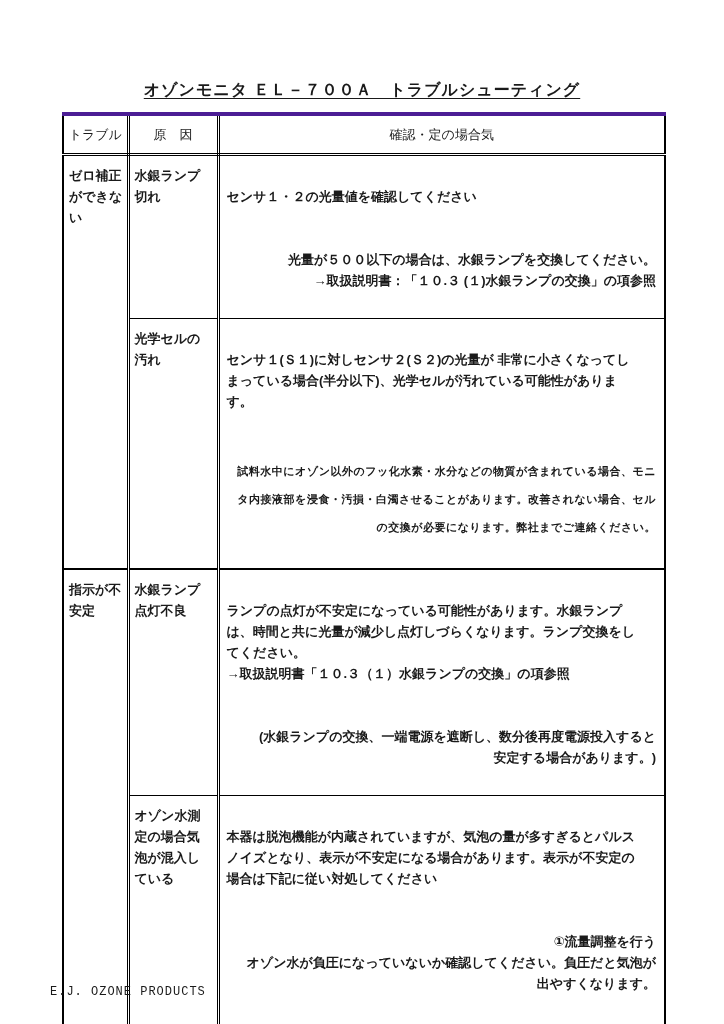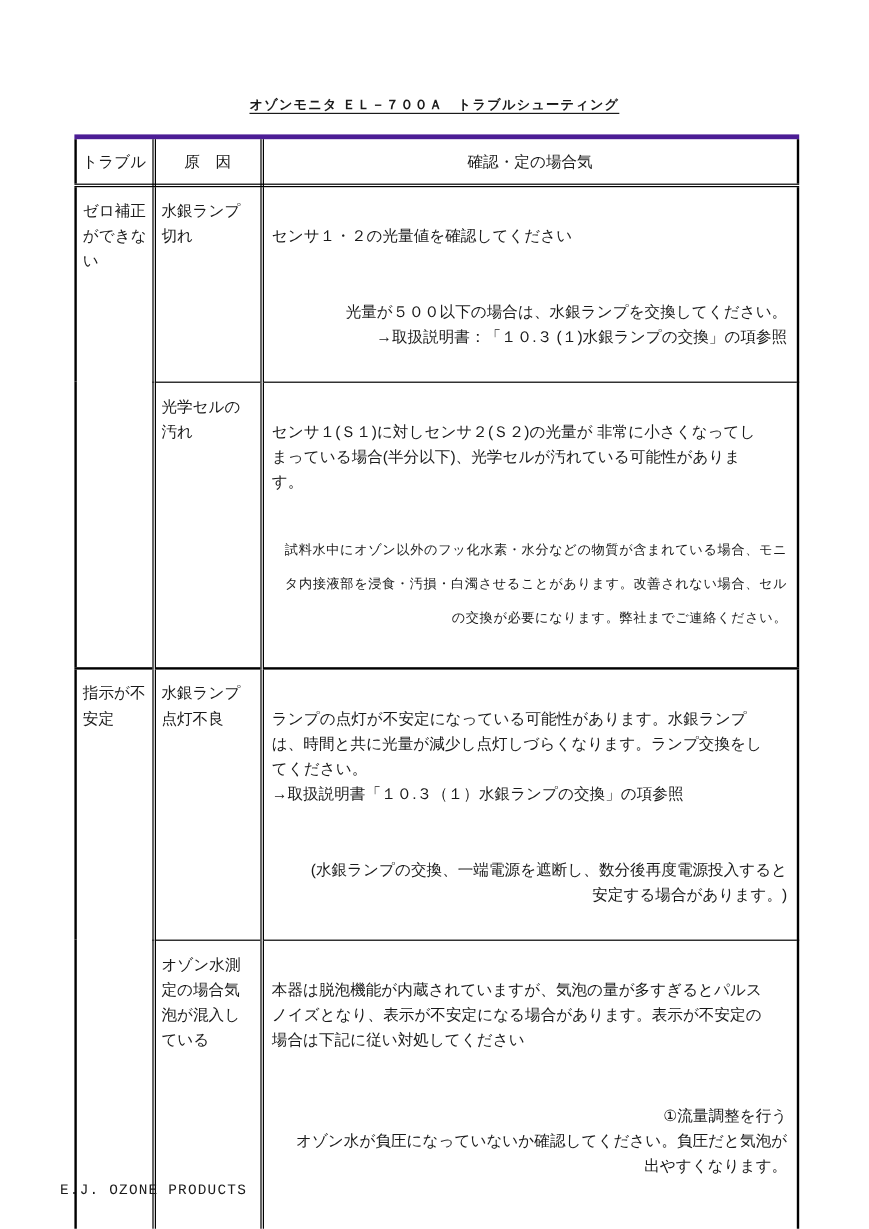--- a/index.html
+++ b/index.html
@@ -10,21 +10,21 @@
     position: relative;
     font-family: "Liberation Sans", "DejaVu Sans", sans-serif;
     color: #1a1a1a;
   }
   .page-title {
     position: absolute;
     top: 80px;
     left: 0;
     width: 724px;
     text-align: center;
-    font-size: 11px;
+    font-size: 16px;
     font-weight: bold;
     letter-spacing: 1px;
     text-decoration: underline;
     text-underline-offset: 3px;
     white-space: pre;
   }
   .ts-table {
     position: absolute;
     top: 112px;
     left: 62px;
@@ -35,40 +35,41 @@
   .ts-table col.c-trouble { width: 65px; }
   .ts-table col.c-cause   { width: 90px; }
   .ts-table col.c-action  { width: 447px; }
   .ts-table th, .ts-table td {
     border: 1px solid #000;
     vertical-align: top;
     font-size: 13px;
     line-height: 21px;
     white-space: pre-line;
     overflow: hidden;
+    font-weight: bold;
   }
   .ts-table { border: 2px solid #000; }
   .ts-table th.h-trouble, .ts-table td.trouble { border-right: 3px double #000; }
   .ts-table th.h-cause,   .ts-table td.cause   { border-right: 3px double #000; text-align: center; }
   .ts-table thead th { border-bottom: 3px double #000; border-top: 4px solid #4c1d95; }
   .ts-table thead th {
     font-weight: normal;
     vertical-align: middle;
     text-align: center;
     white-space: pre;
   }
   .ts-table tr.section-start td { border-top: 2px solid #000; }
   .ts-table td.trouble, .ts-table td.cause { padding: 9px 4px 6px 5px; text-align: left; }
   .ts-table td.trouble { border-bottom: 2px solid #000; }
   .ts-table td.action  { padding: 9px 8px 6px 7px; }
   .para + .para { margin-top: 21px; text-align: right; }
   .para.small {
     font-size: 11px;
     line-height: 28px;
-    margin-top: 12px;
+    margin-top: 24px;
     letter-spacing: 0.5px;
   }
   .doc-footer {
     position: absolute;
     top: 985px;
     left: 50px;
     font-family: "Liberation Mono", "DejaVu Sans Mono", monospace;
     font-size: 12px;
     letter-spacing: 1px;
     white-space: pre;

